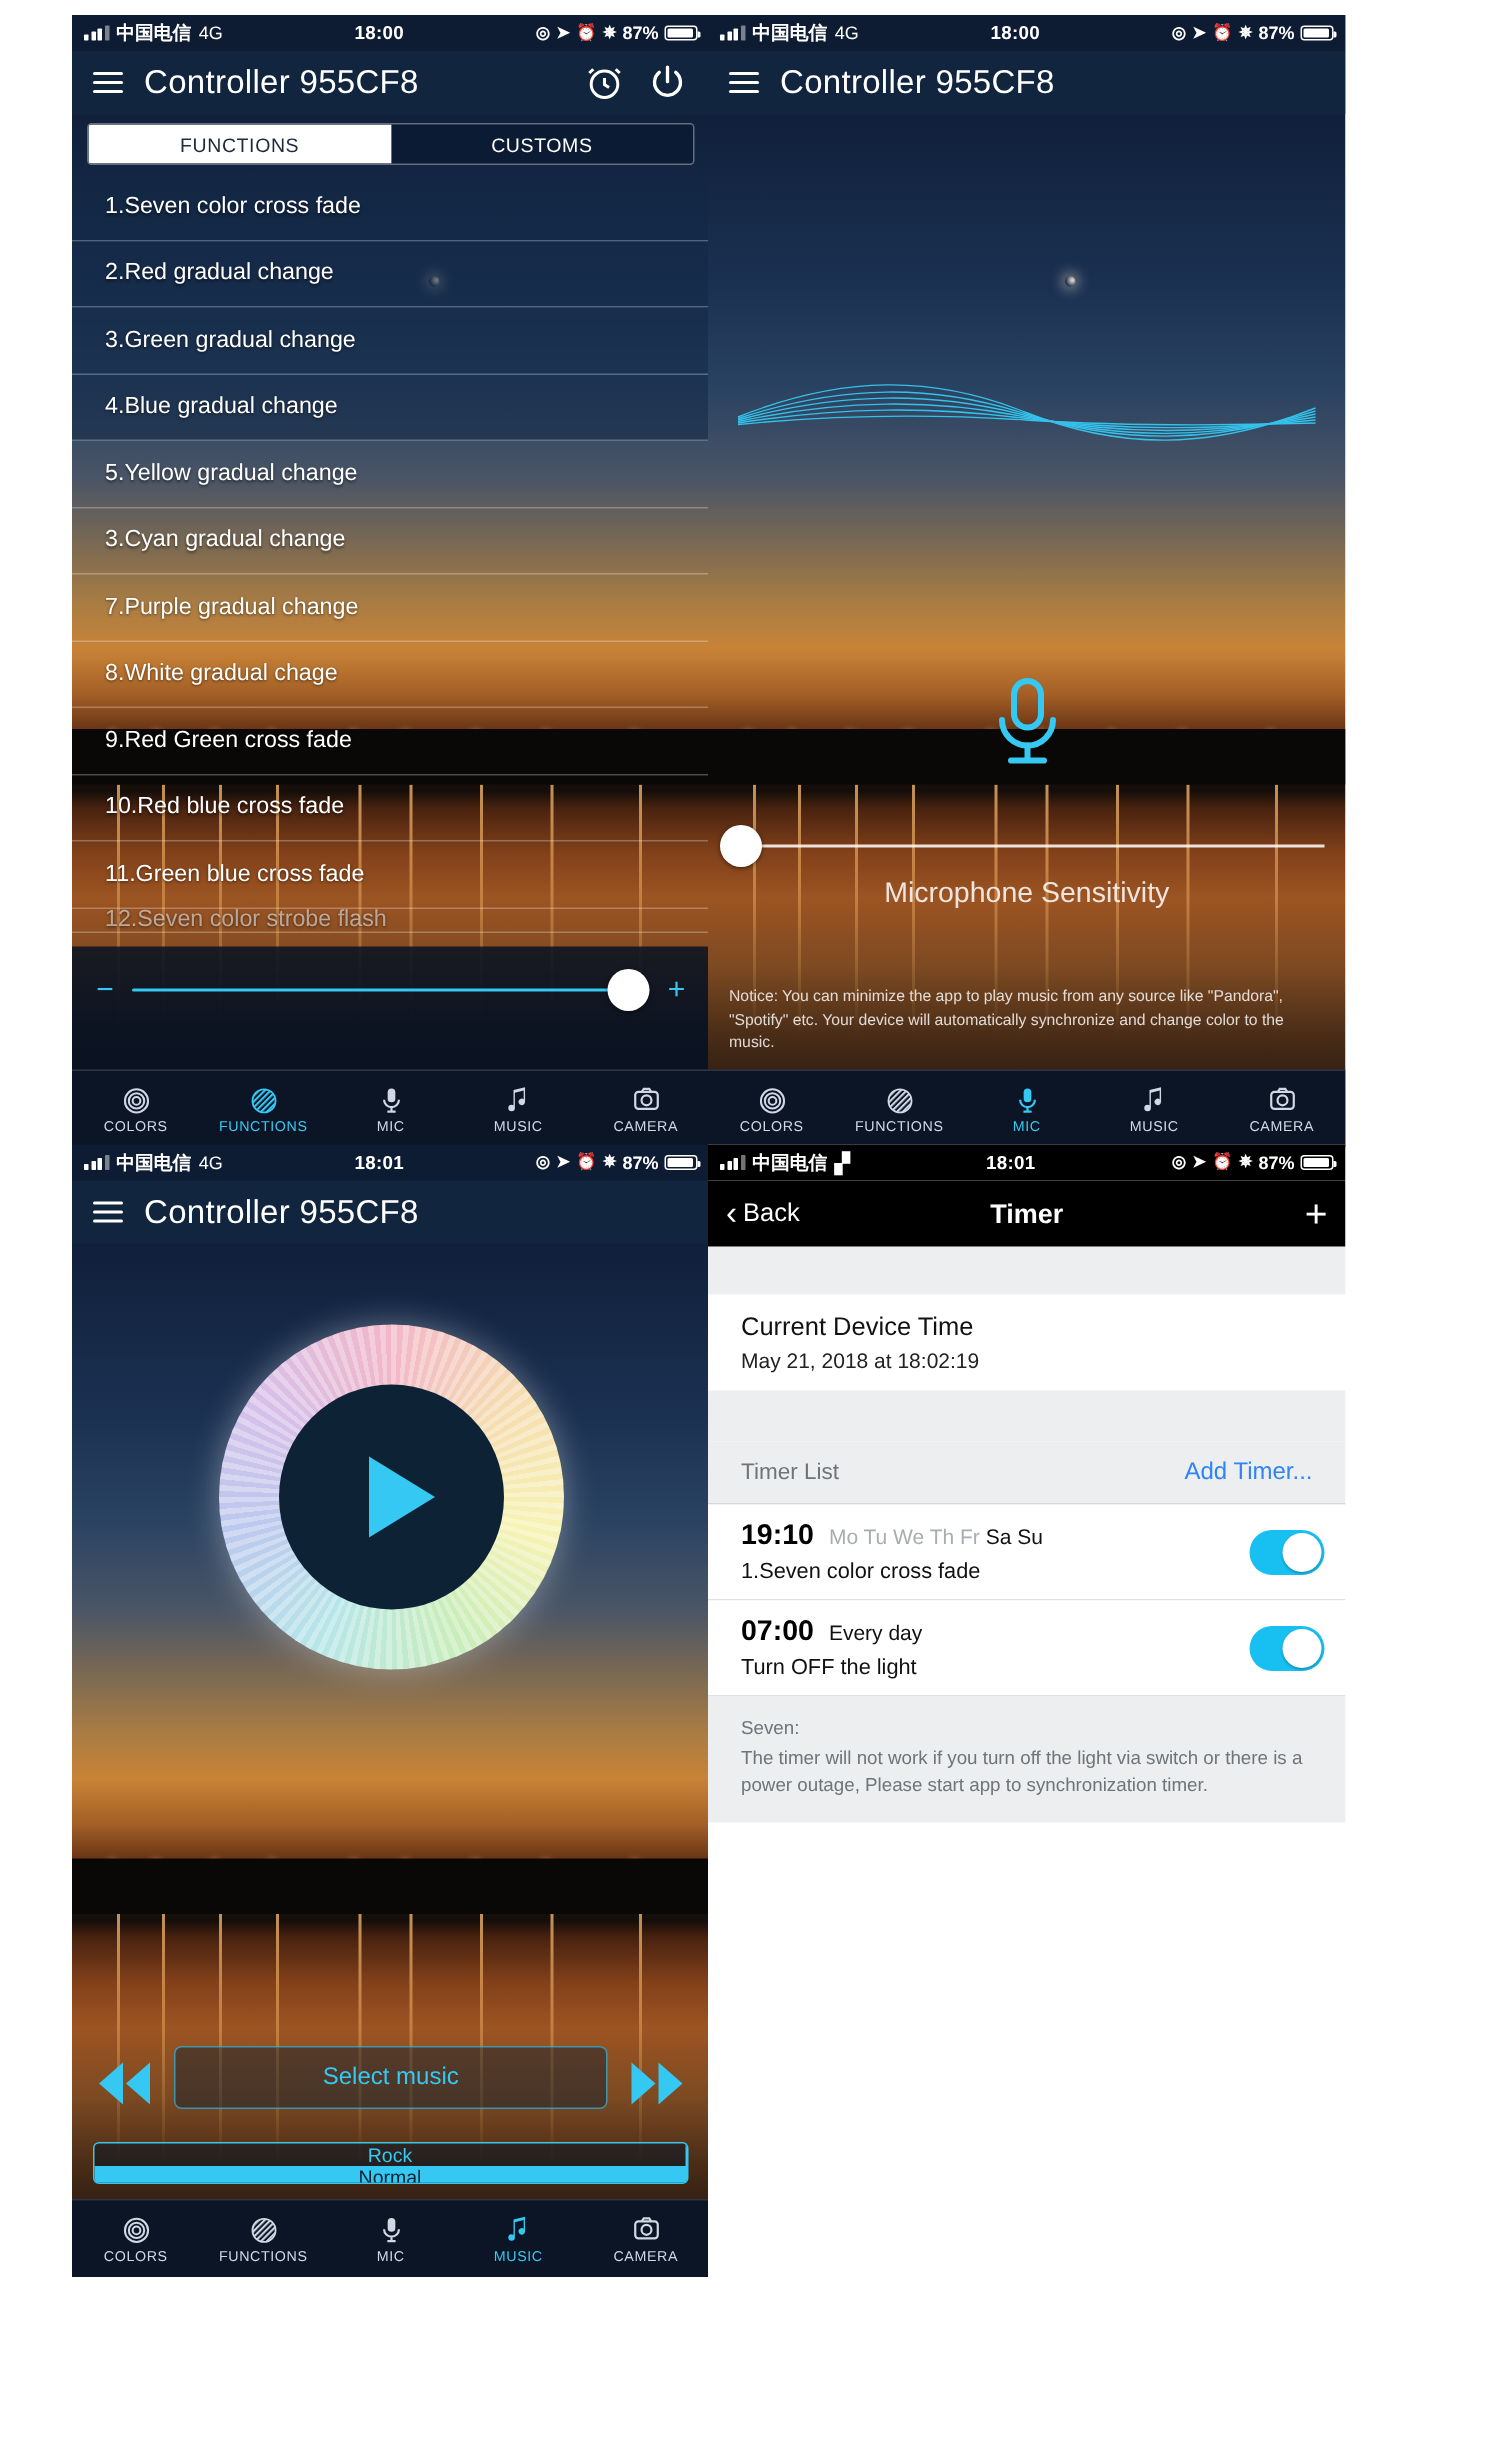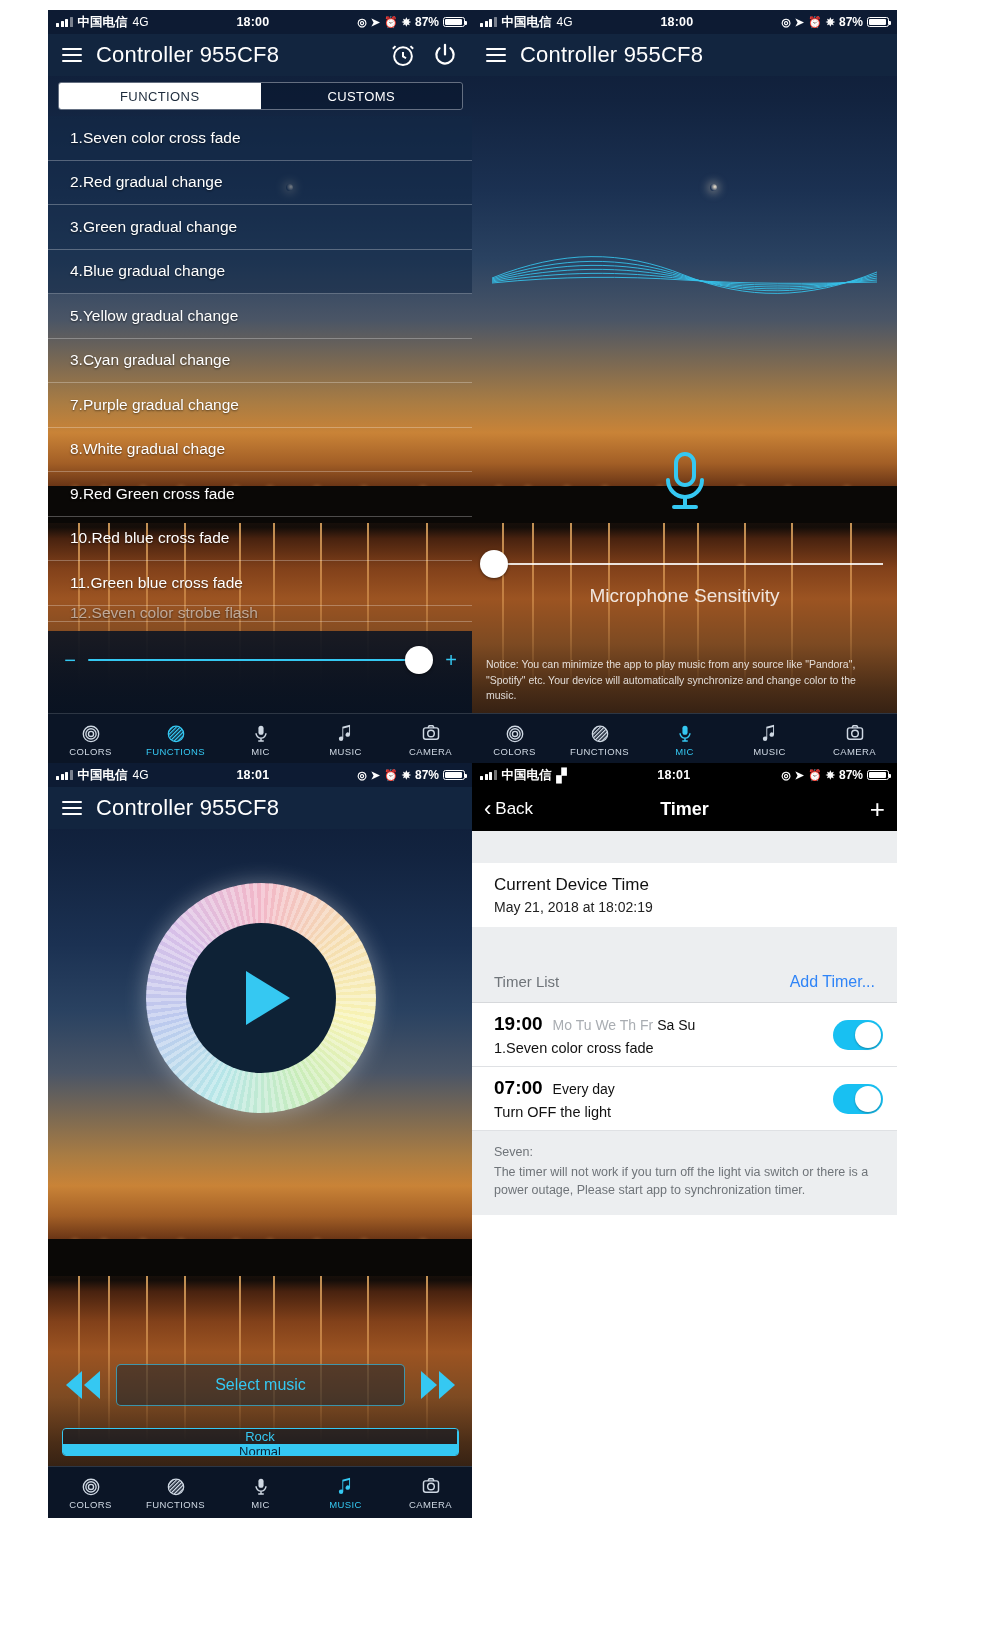--- a/index.html
+++ b/index.html
@@ -201,21 +201,21 @@
   }
   .disc-hole {
     position:relative; width:150px;height:150px;border-radius:50%;
     background:#0e2236; display:flex;align-items:center;justify-content:center;
   }
   .play-tri {
     width:0;height:0;border-left:44px solid #35c8f2;
     border-top:27px solid transparent;border-bottom:27px solid transparent;
     margin-left:14px;
   }
-  .music-ctrl { position:absolute; left:14px; right:14px; bottom:112px; display:flex; align-items:center; gap:12px;}
+  .music-ctrl { position:absolute; left:14px; right:14px; bottom:112px; display:flex; align-items:flex-end; gap:12px;}
   .ctrl-arrow { color:#35c8f2; display:flex; cursor:pointer;}
   .ctrl-arrow svg{width:42px;height:34px;display:block;}
   .select-music {
     flex:1; height:42px; border:1px solid rgba(53,200,242,.65); border-radius:5px;
     background: rgba(10,30,48,.45);
     display:flex;align-items:center;justify-content:center;
     color:#35c8f2; font-size:16px; cursor:pointer;
   }
   .mode-row {
     position:absolute; left:14px; right:14px; bottom:62px; height:28px;
@@ -735,21 +735,21 @@
       <div class="t-sep"></div>
 
       <div class="t-listhdr">
         <div class="lbl">Timer List</div>
         <div class="add">Add Timer...</div>
       </div>
 
       <div class="t-row">
         <div class="t-rowmain">
           <div class="t-time-line">
-            <span class="t-time">19:00</span>
+            <span class="t-time">19:10</span>
             <span class="t-days">
               <span class="off">Mo Tu We Th Fr</span>
               <span class="on">Sa Su</span>
             </span>
           </div>
           <div class="t-desc">1.Seven color cross fade</div>
         </div>
         <div class="toggle">
             <i></i>
           </div>

